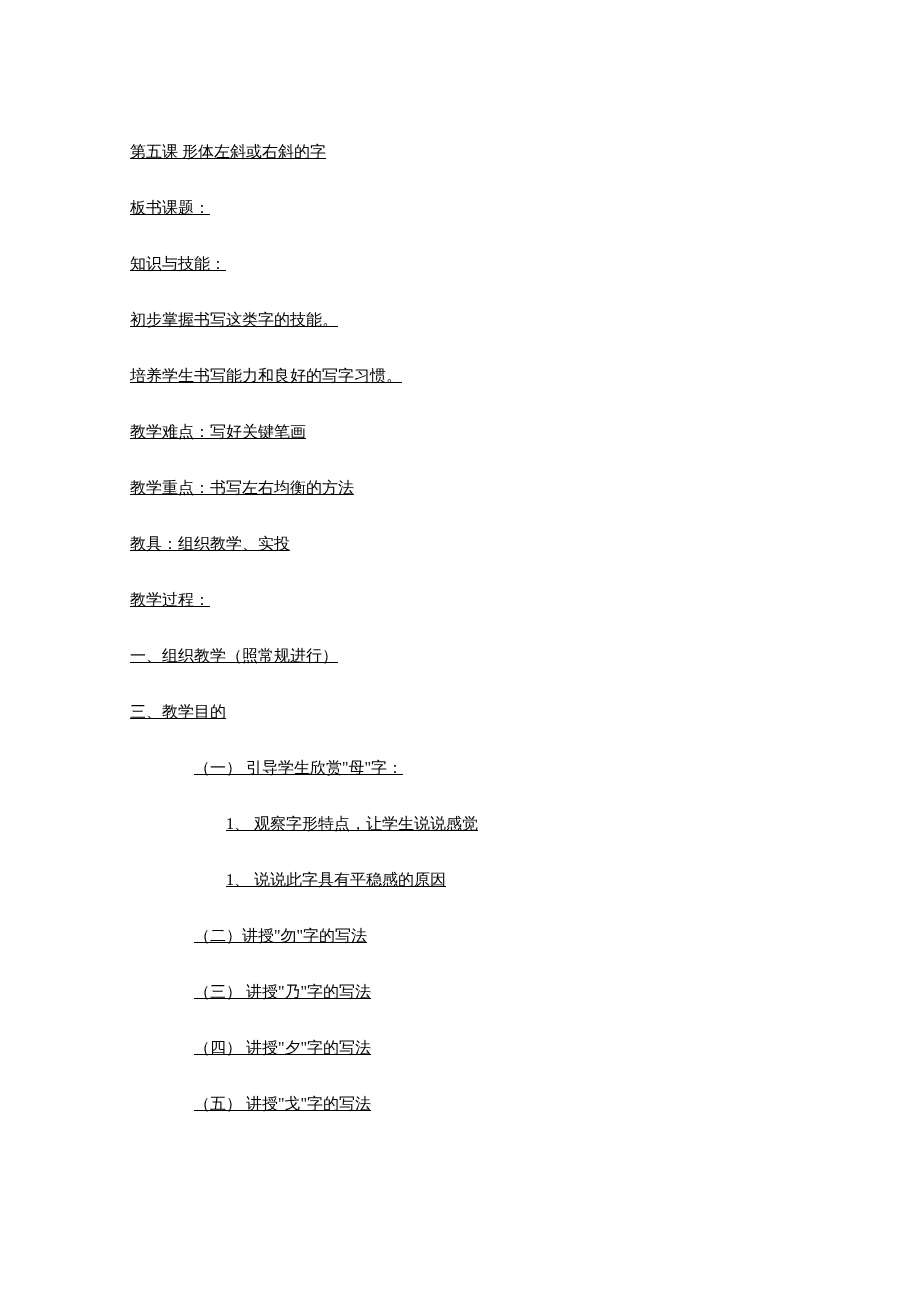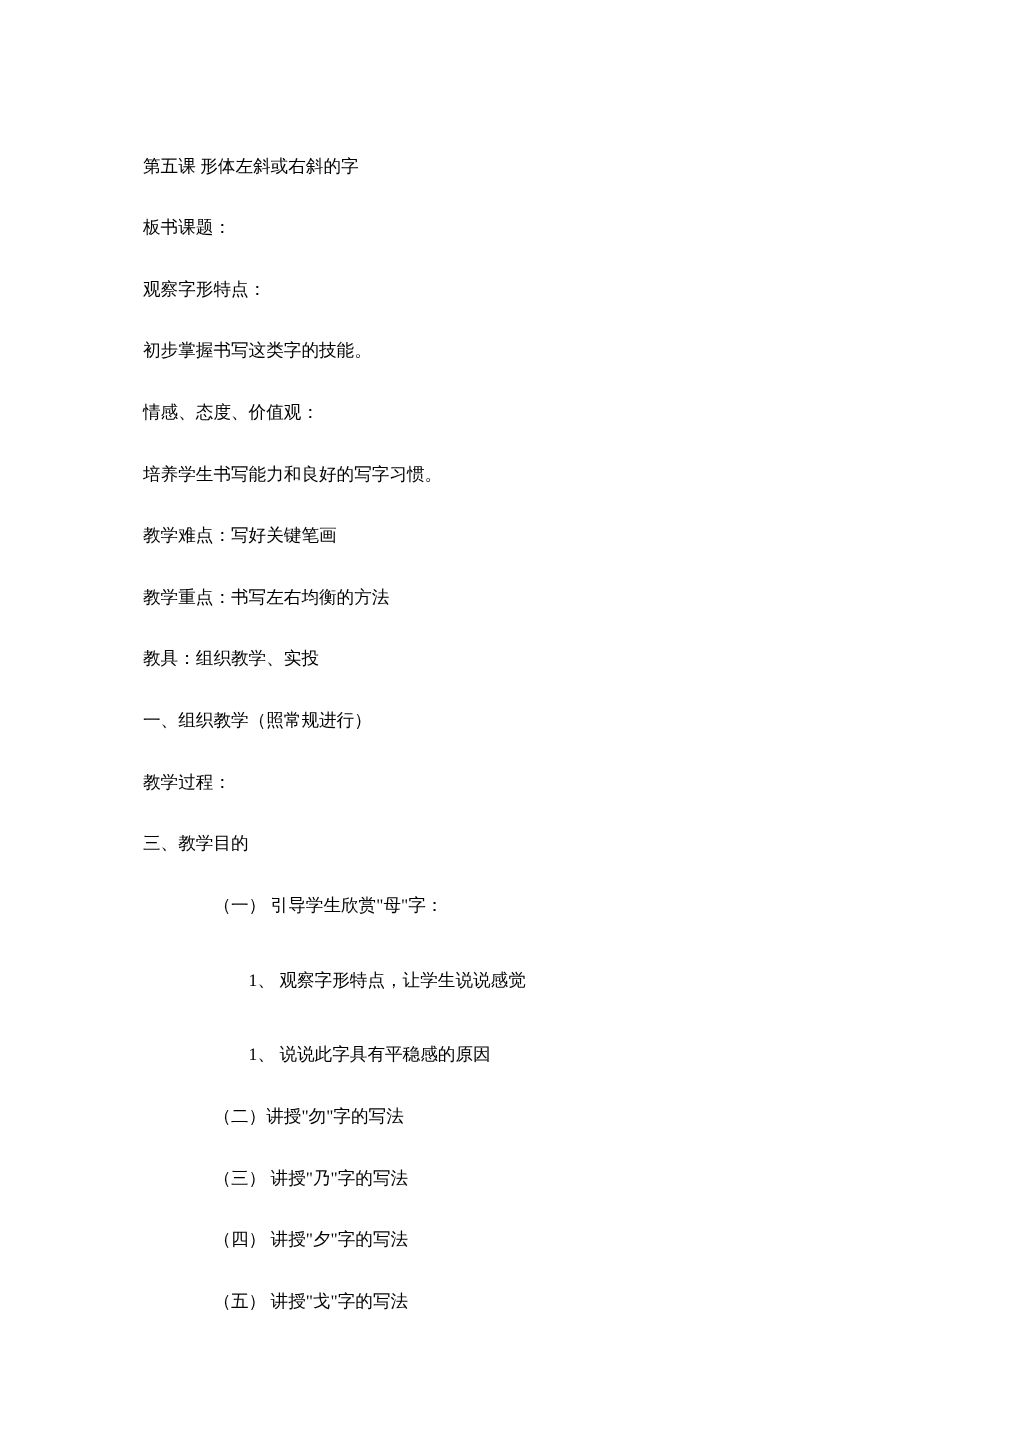--- a/index.html
+++ b/index.html
@@ -14,44 +14,43 @@
       line-height: 1.75;
       color: #000000;
       padding: 110px 130px 80px 130px;
       width: 920px;
     }
     .content {
       white-space: pre-wrap;
     }
     .line {
       display: block;
+      text-decoration: underline;
     }
     .indent-2 {
       padding-left: 4em;
     }
     .indent-3 {
       padding-left: 6em;
-      margin-top: 12px;
     }
   </style>
 </head>
 <body>
 
 <div class="content">
 <span class="line">第五课 形体左斜或右斜的字</span>
 <span class="line">板书课题：</span>
-<span class="line">观察字形特点：</span>
+<span class="line">知识与技能：</span>
 <span class="line">初步掌握书写这类字的技能。</span>
-<span class="line">情感、态度、价值观：</span>
 <span class="line">培养学生书写能力和良好的写字习惯。</span>
 <span class="line">教学难点：写好关键笔画</span>
 <span class="line">教学重点：书写左右均衡的方法</span>
 <span class="line">教具：组织教学、实投</span>
+<span class="line">教学过程：</span>
 <span class="line">一、组织教学（照常规进行）</span>
-<span class="line">教学过程：</span>
 <span class="line">三、教学目的</span>
 <span class="line indent-2">（一） 引导学生欣赏"母"字：</span>
 <span class="line indent-3">1、 观察字形特点，让学生说说感觉</span>
 <span class="line indent-3">1、 说说此字具有平稳感的原因</span>
 <span class="line indent-2">（二）讲授"勿"字的写法</span>
 <span class="line indent-2">（三） 讲授"乃"字的写法</span>
 <span class="line indent-2">（四） 讲授"夕"字的写法</span>
 <span class="line indent-2">（五） 讲授"戈"字的写法</span>
 
 

